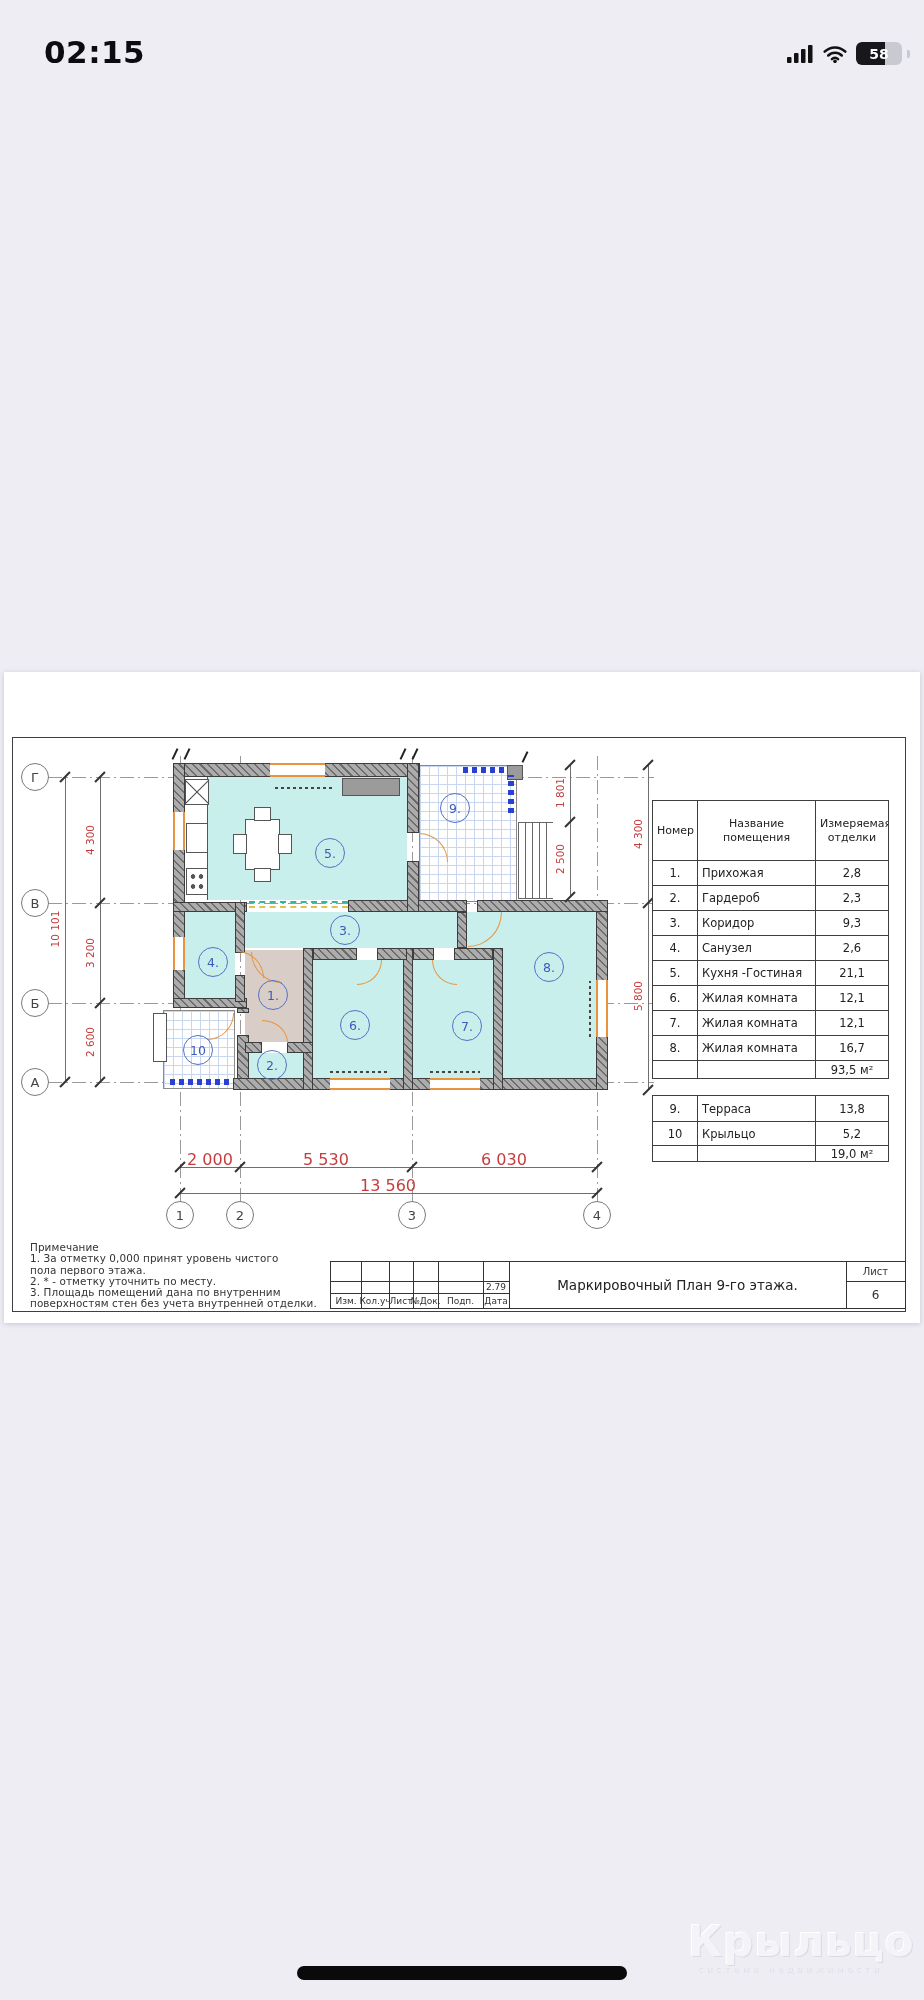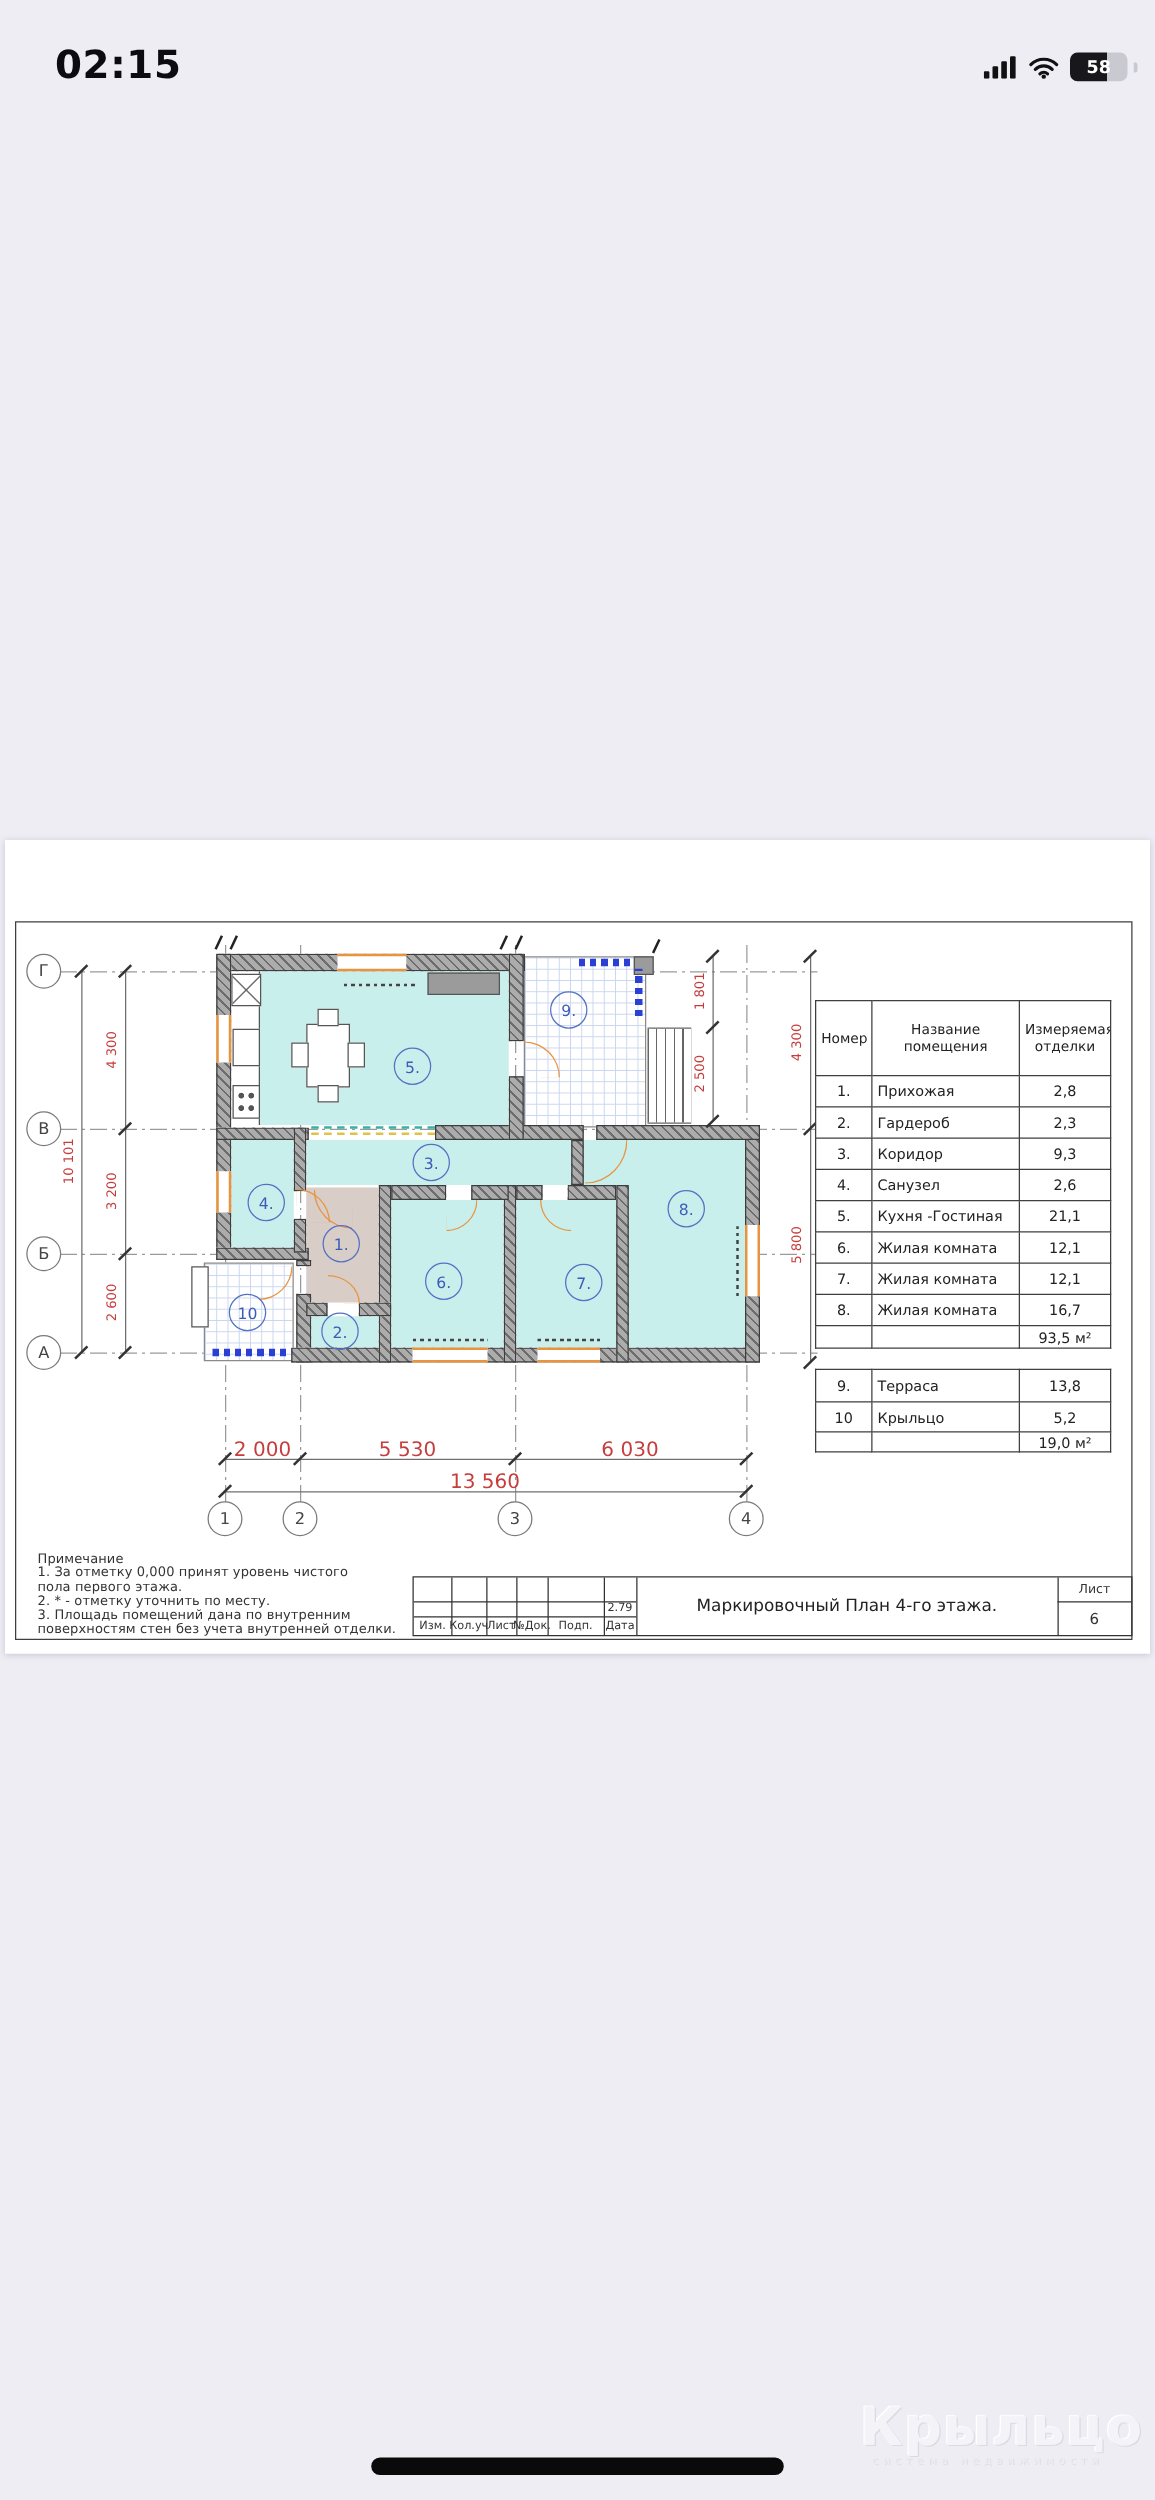--- a/index.html
+++ b/index.html
@@ -362,21 +362,21 @@
     <div class="hl" style="left:0;top:19px;width:178px"></div>
     <div class="hl" style="left:515px;top:19px;width:59px"></div>
     <div class="hl" style="left:0;top:31px;width:178px"></div>
     <div class="lbl" style="left:0;width:30px">Изм.</div>
     <div class="lbl" style="left:30px;width:28px">Кол.уч</div>
     <div class="lbl" style="left:58px;width:24px">Лист</div>
     <div class="lbl" style="left:82px;width:25px">№Док.</div>
     <div class="lbl" style="left:107px;width:45px">Подп.</div>
     <div class="lbl" style="left:152px;width:26px">Дата</div>
     <div style="position:absolute;left:152px;top:19px;width:26px;height:12px;display:flex;align-items:center;justify-content:center">2.79</div>
-    <div class="tbtitle">Маркировочный План 4-го этажа.</div>
+    <div class="tbtitle">Маркировочный План 9-го этажа.</div>
     <div style="position:absolute;left:515px;top:0;width:59px;height:19px;display:flex;align-items:center;justify-content:center;font-size:10px">Лист</div>
     <div style="position:absolute;left:515px;top:19px;width:59px;height:27px;display:flex;align-items:center;justify-content:center;font-size:12px">6</div>
   </div>
 </div>
 
 <div class="wm">
   <div class="t1">Крыльцо</div>
   <div class="t2">система недвижимости</div>
 </div>
 

